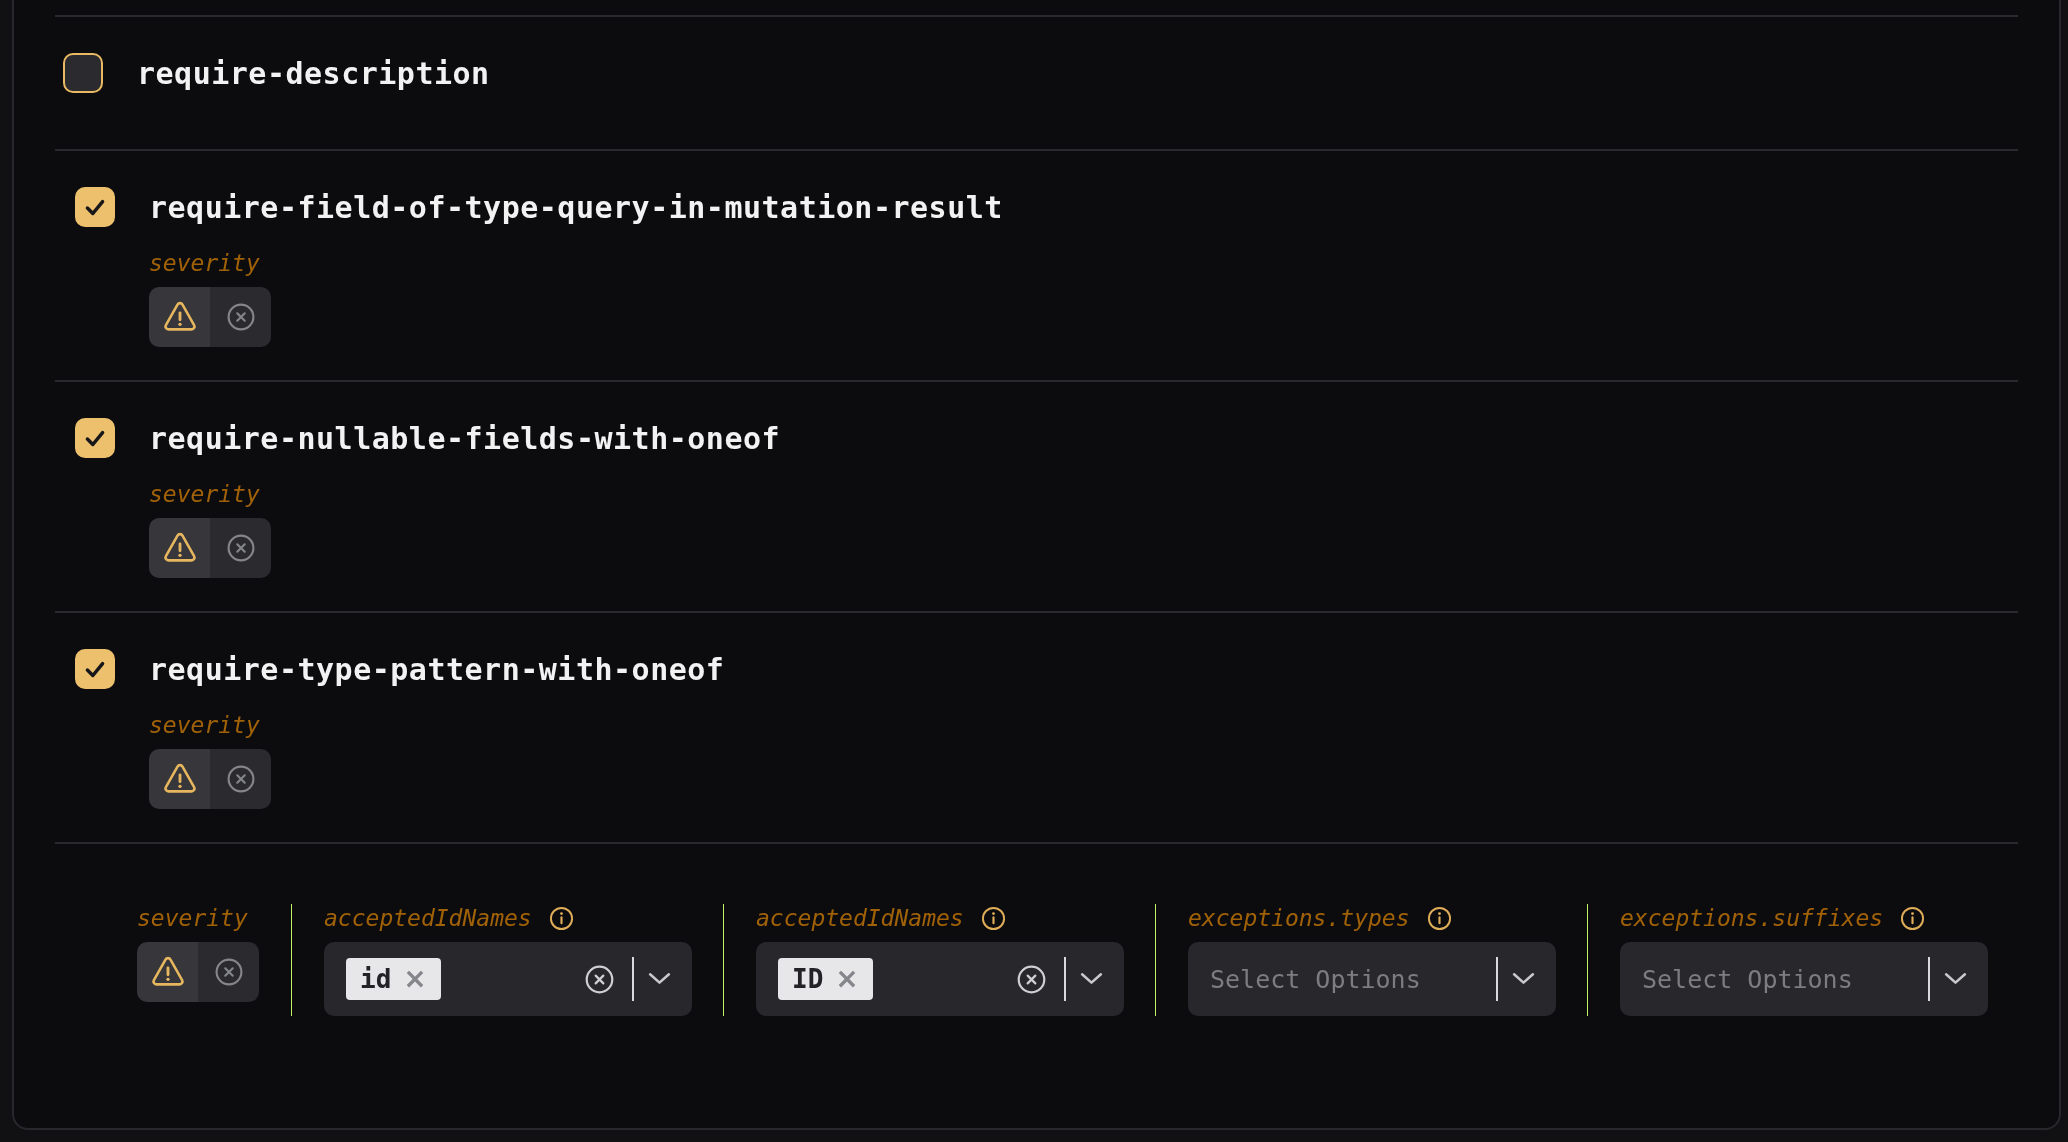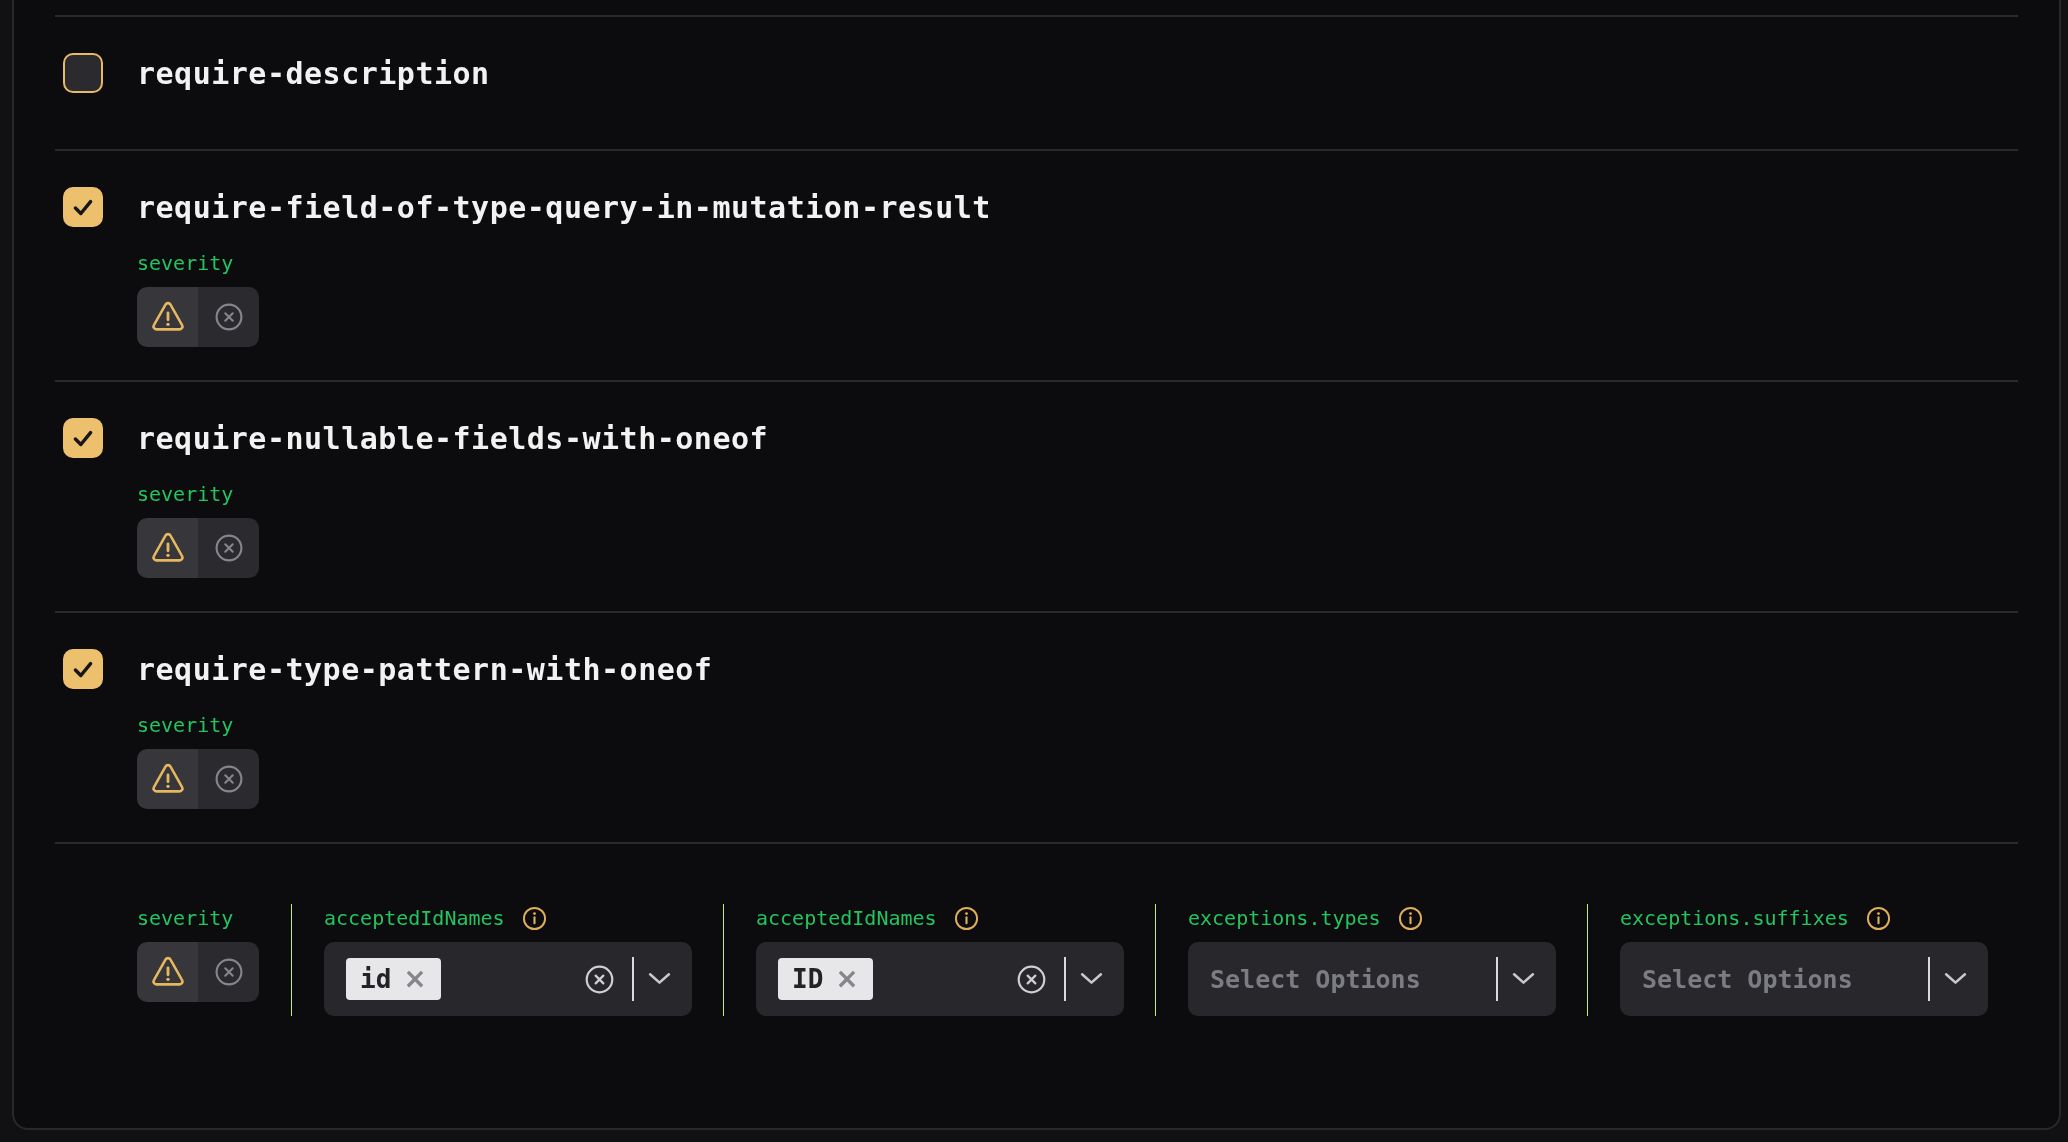--- a/index.html
+++ b/index.html
@@ -30,21 +30,21 @@
     margin: 0 41px;
   }
   .rule-section { width: 100%; }
   .rule-head {
     display: flex;
     align-items: center;
     gap: 34px;
     padding-left: 49px;
   }
   .sec-1 { padding: 36px 0 56px 0; }
-  .sec-mid { padding: 36px 0 33px 0; }
+  .sec-mid { padding: 36px 0 33px 12px; }
   .sec-last { padding: 38px 0 0 0; }
 
   .checkbox {
     width: 40px; height: 40px;
     border-radius: 10px;
     border: 2.5px solid #e9ba63;
     background: #2b2b2f;
     display: flex; align-items: center; justify-content: center;
     cursor: pointer;
     flex: 0 0 auto;
@@ -56,25 +56,26 @@
   .rule-name {
     font-size: 30px;
     font-weight: bold;
     letter-spacing: 0.5px;
     color: #f2f2f3;
     white-space: nowrap;
   }
 
   .config { margin-left: 123px; margin-top: 22px; }
   .config-label, .label-line {
-    font-size: 20px;
-    color: #22c55e;
+    font-size: 23px;
+    color: #a16207;
     height: 28px;
     line-height: 28px;
     white-space: nowrap;
+    font-style: italic;
   }
   .label-line { display: flex; align-items: center; gap: 16px; }
   .label-line .info-wrap { display: inline-flex; align-items: center; }
 
   .seg-control {
     margin-top: 10px;
     width: 122px; height: 60px;
     border-radius: 10px;
     overflow: hidden;
     display: flex;
@@ -110,21 +111,21 @@
     padding: 0 14px;
     gap: 12px;
   }
   .tag-text { font-size: 26px; font-weight: bold; color: #232327; }
   .tag-x {
     font-size: 28px; font-weight: bold; color: #85858c;
     line-height: 1; cursor: pointer;
     font-family: "DejaVu Sans", sans-serif;
   }
   .ms-spacer { flex: 1 1 auto; }
-  .placeholder { font-size: 25px; color: #7c7c83; flex: 1 1 auto; white-space: nowrap; font-weight: bold; }
+  .placeholder { font-size: 25px; color: #7c7c83; flex: 1 1 auto; white-space: nowrap; }
   .vsep { width: 2px; height: 44px; background: #dadade; margin: 0 14px 0 16px; flex: 0 0 auto; }
   .icon { display: block; }
 </style>
 </head>
 <body>
 
 <div id="screen">
   <div class="card">
 
     <div class="divider"></div>

